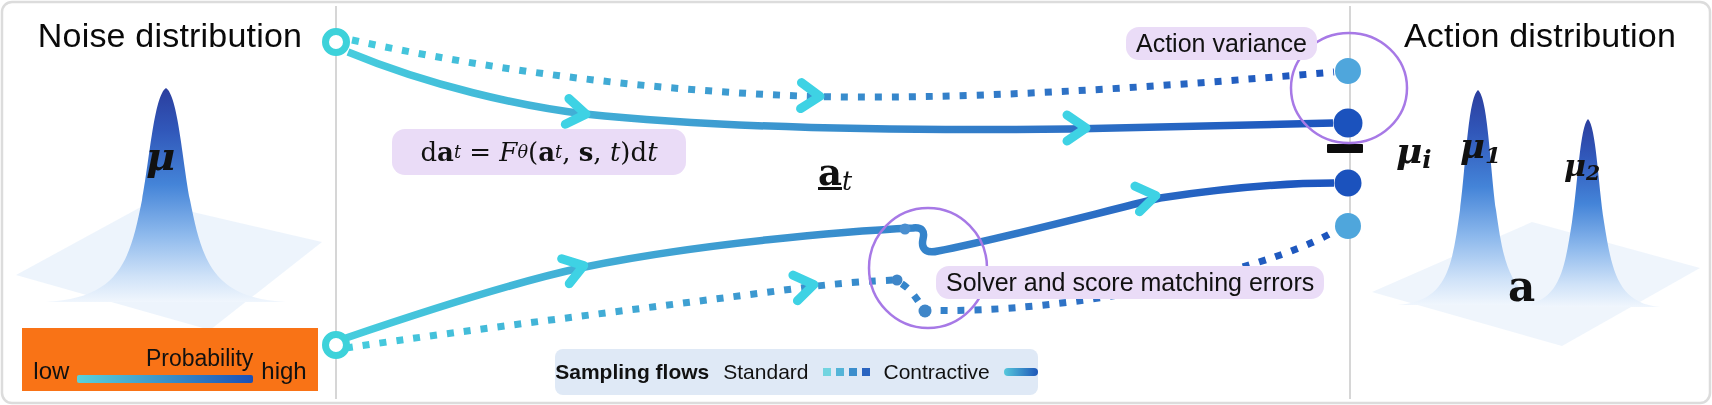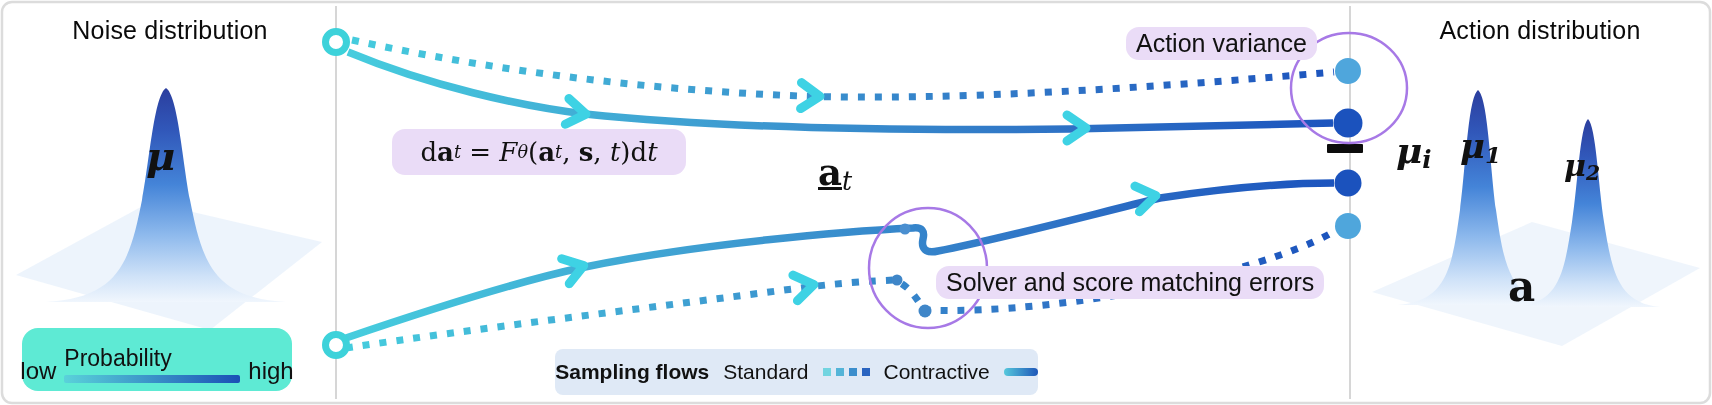--- a/index.html
+++ b/index.html
@@ -1,40 +1,40 @@
 <!DOCTYPE html>
 <html><head>
 <meta charset="utf-8">
 <style>
   html,body{margin:0;padding:0;background:#ffffff;}
   #fig{position:relative;width:1712px;height:405px;overflow:hidden;
        font-family:"Liberation Sans",sans-serif;color:#111;}
   #fig svg{position:absolute;left:0;top:0;}
 
   .abs{position:absolute;}
-  .panel-title{font-size:25px;letter-spacing:.2px;text-align:center;color:#0a0a0a;}
+  .panel-title{font-size:34px;letter-spacing:.2px;text-align:center;color:#0a0a0a;}
 
   
   .math{font-family:"DejaVu Serif",serif;}
   .it{font-style:italic;}
   .bf{font-weight:bold;}
   .sub{font-size:68%;vertical-align:-18%;font-style:italic;font-family:"DejaVu Serif",serif;}
 
   .lavender{background:#eadcf7;border-radius:13px;}
   .note{font-size:25px;padding:2px 10px;white-space:nowrap;}
 
   .eq-box{left:392px;top:129px;width:294px;height:46px;display:flex;
           align-items:center;justify-content:center;font-size:26px;}
 
   
-  .prob-box{left:22px;top:328px;width:270px;height:63px;background:#5eead4;
-            border-radius:16px;display:flex;align-items:flex-end;justify-content:center;
+  .prob-box{left:22px;top:328px;width:296px;height:63px;background:#f97316;
+            border-radius:0;display:flex;align-items:flex-end;justify-content:center;
             gap:8px;padding-bottom:8px;box-sizing:border-box;}
   .prob-end{font-size:24px;line-height:1;}
-  .prob-mid{display:flex;flex-direction:column;align-items:flex-start;gap:5px;}
+  .prob-mid{display:flex;flex-direction:column;align-items:flex-end;gap:5px;}
   .prob-title{font-size:23px;line-height:1;}
   .prob-bar{width:176px;height:8px;border-radius:2px;
             background:linear-gradient(to right,#5ad2da,#1b50b6);}
 
   
   .legend-box{left:555px;top:349px;width:483px;height:46px;background:#dfe9f6;
               border-radius:8px;display:flex;align-items:center;justify-content:center;
               gap:14px;font-size:21px;box-sizing:border-box;}
   .legend-title{font-weight:bold;font-size:21px;}
   .sw-dots{display:flex;gap:5px;align-items:center;}

